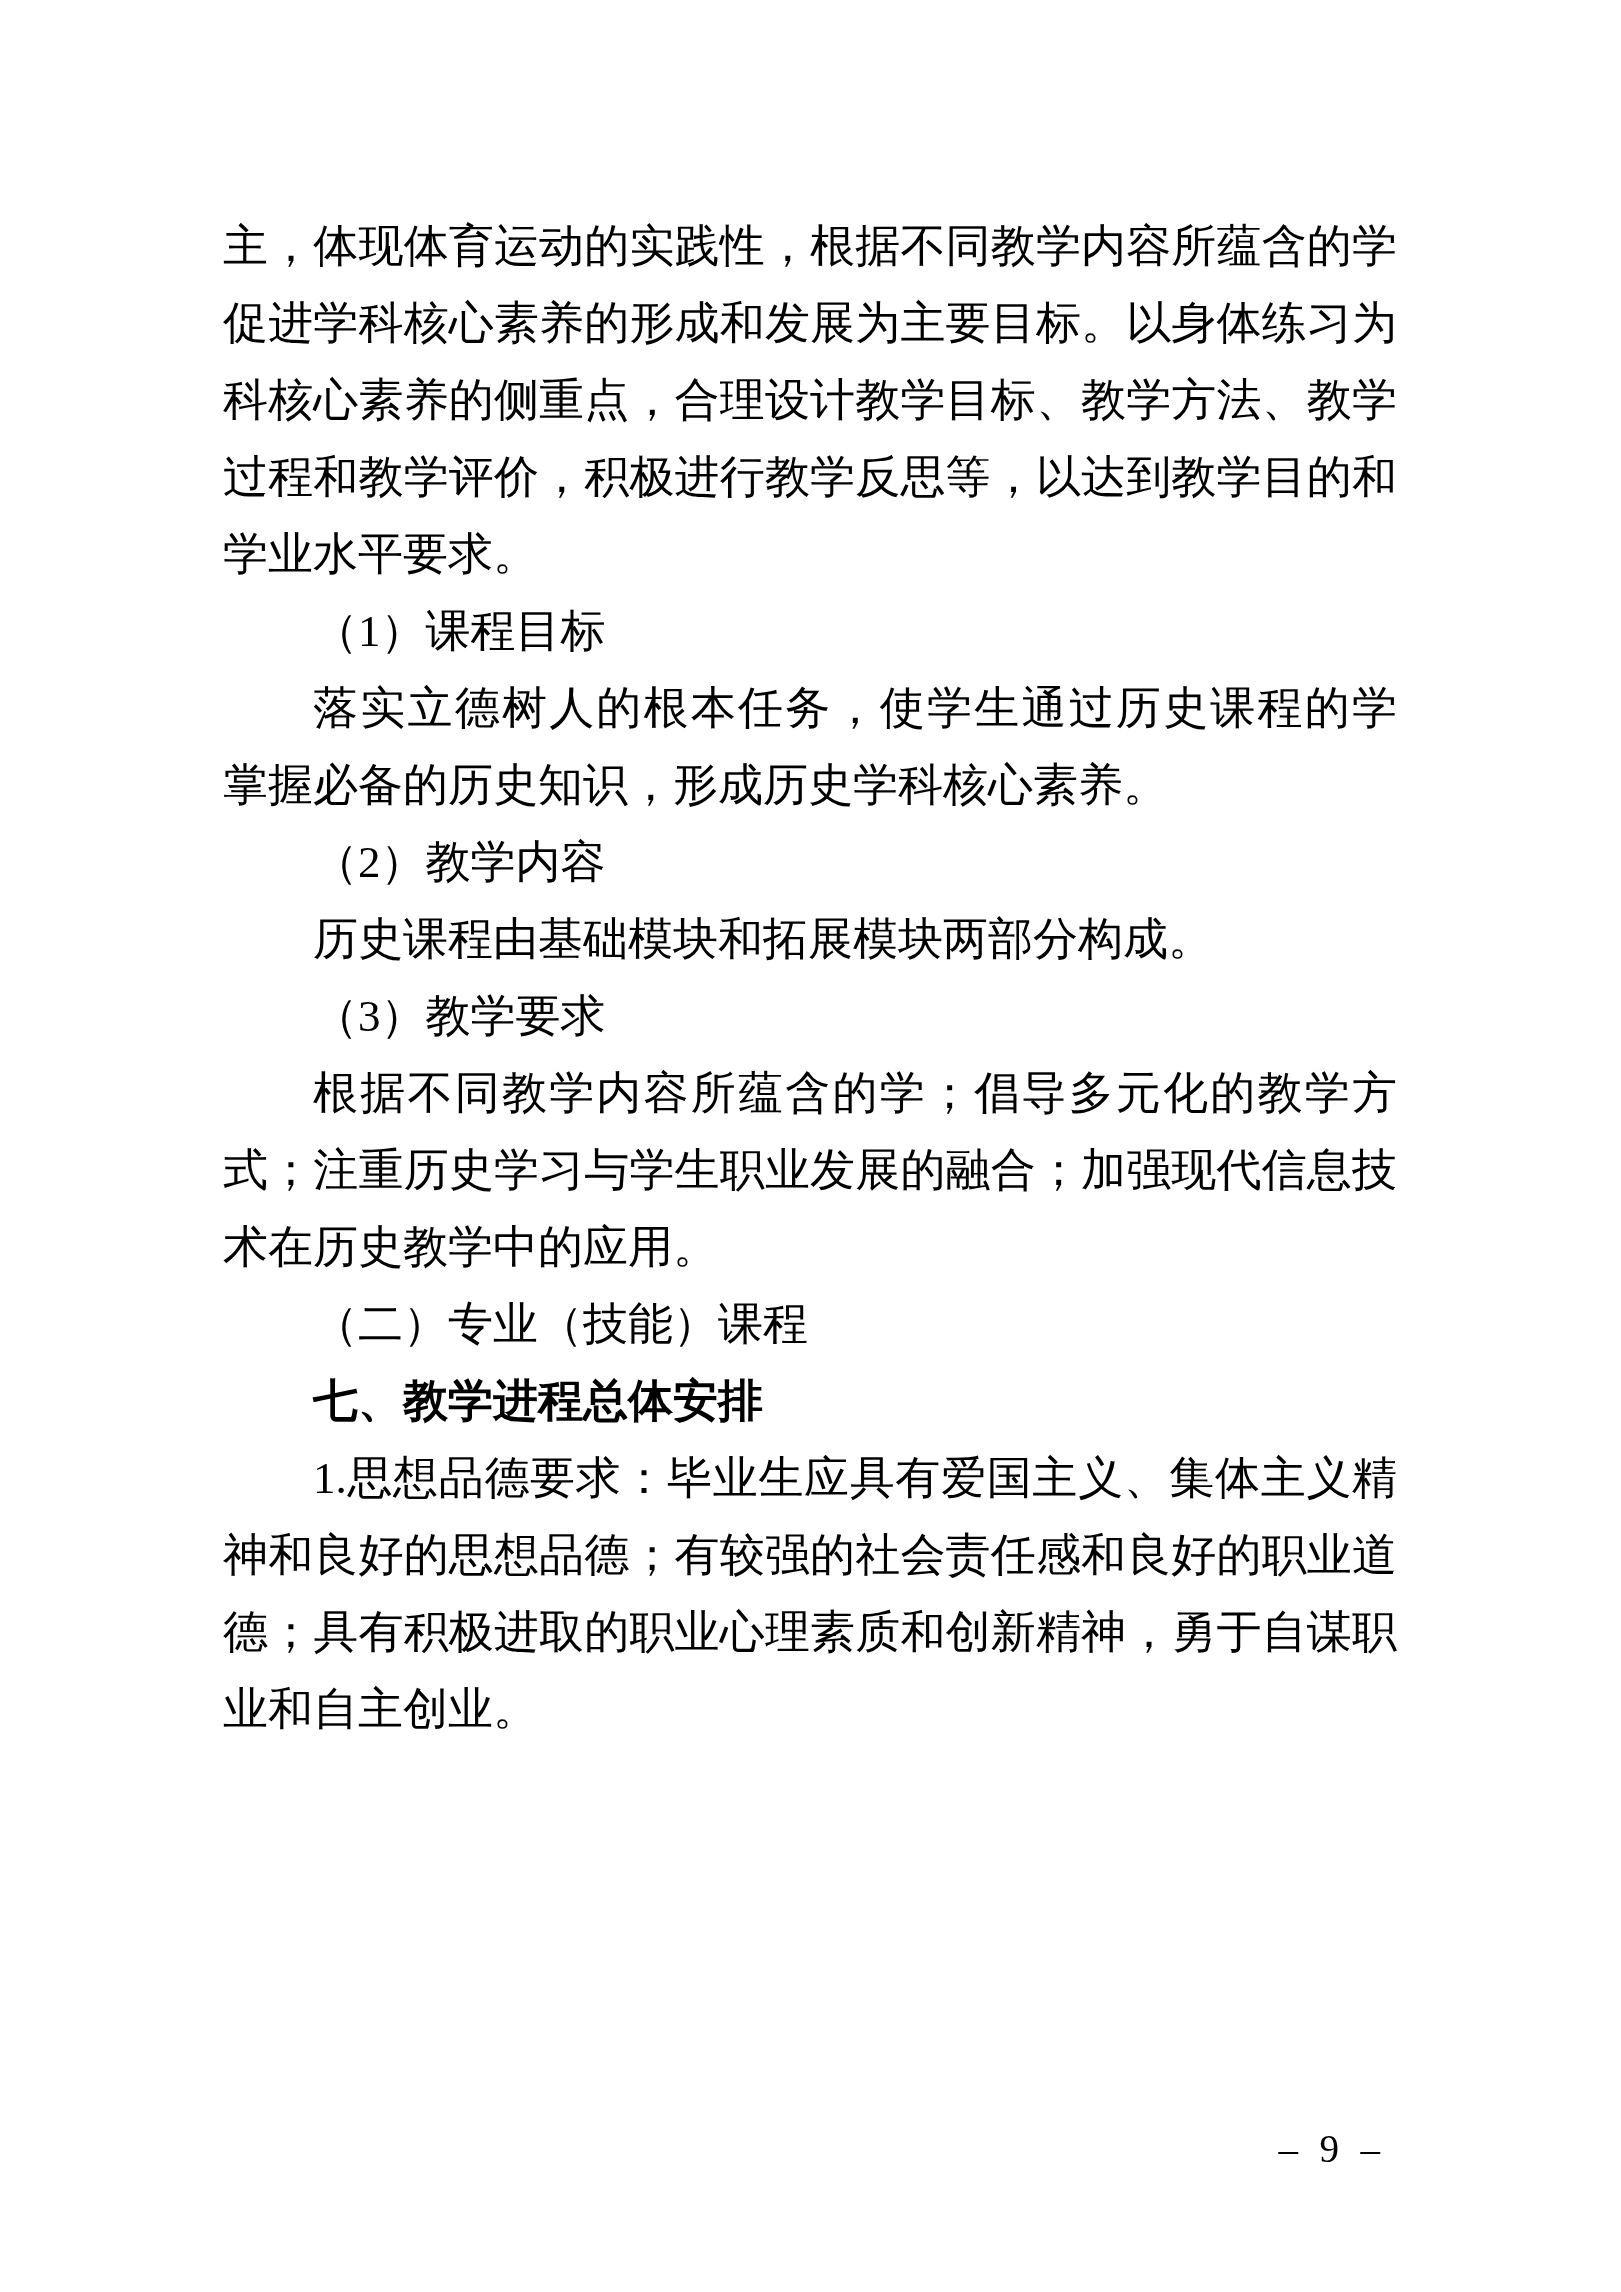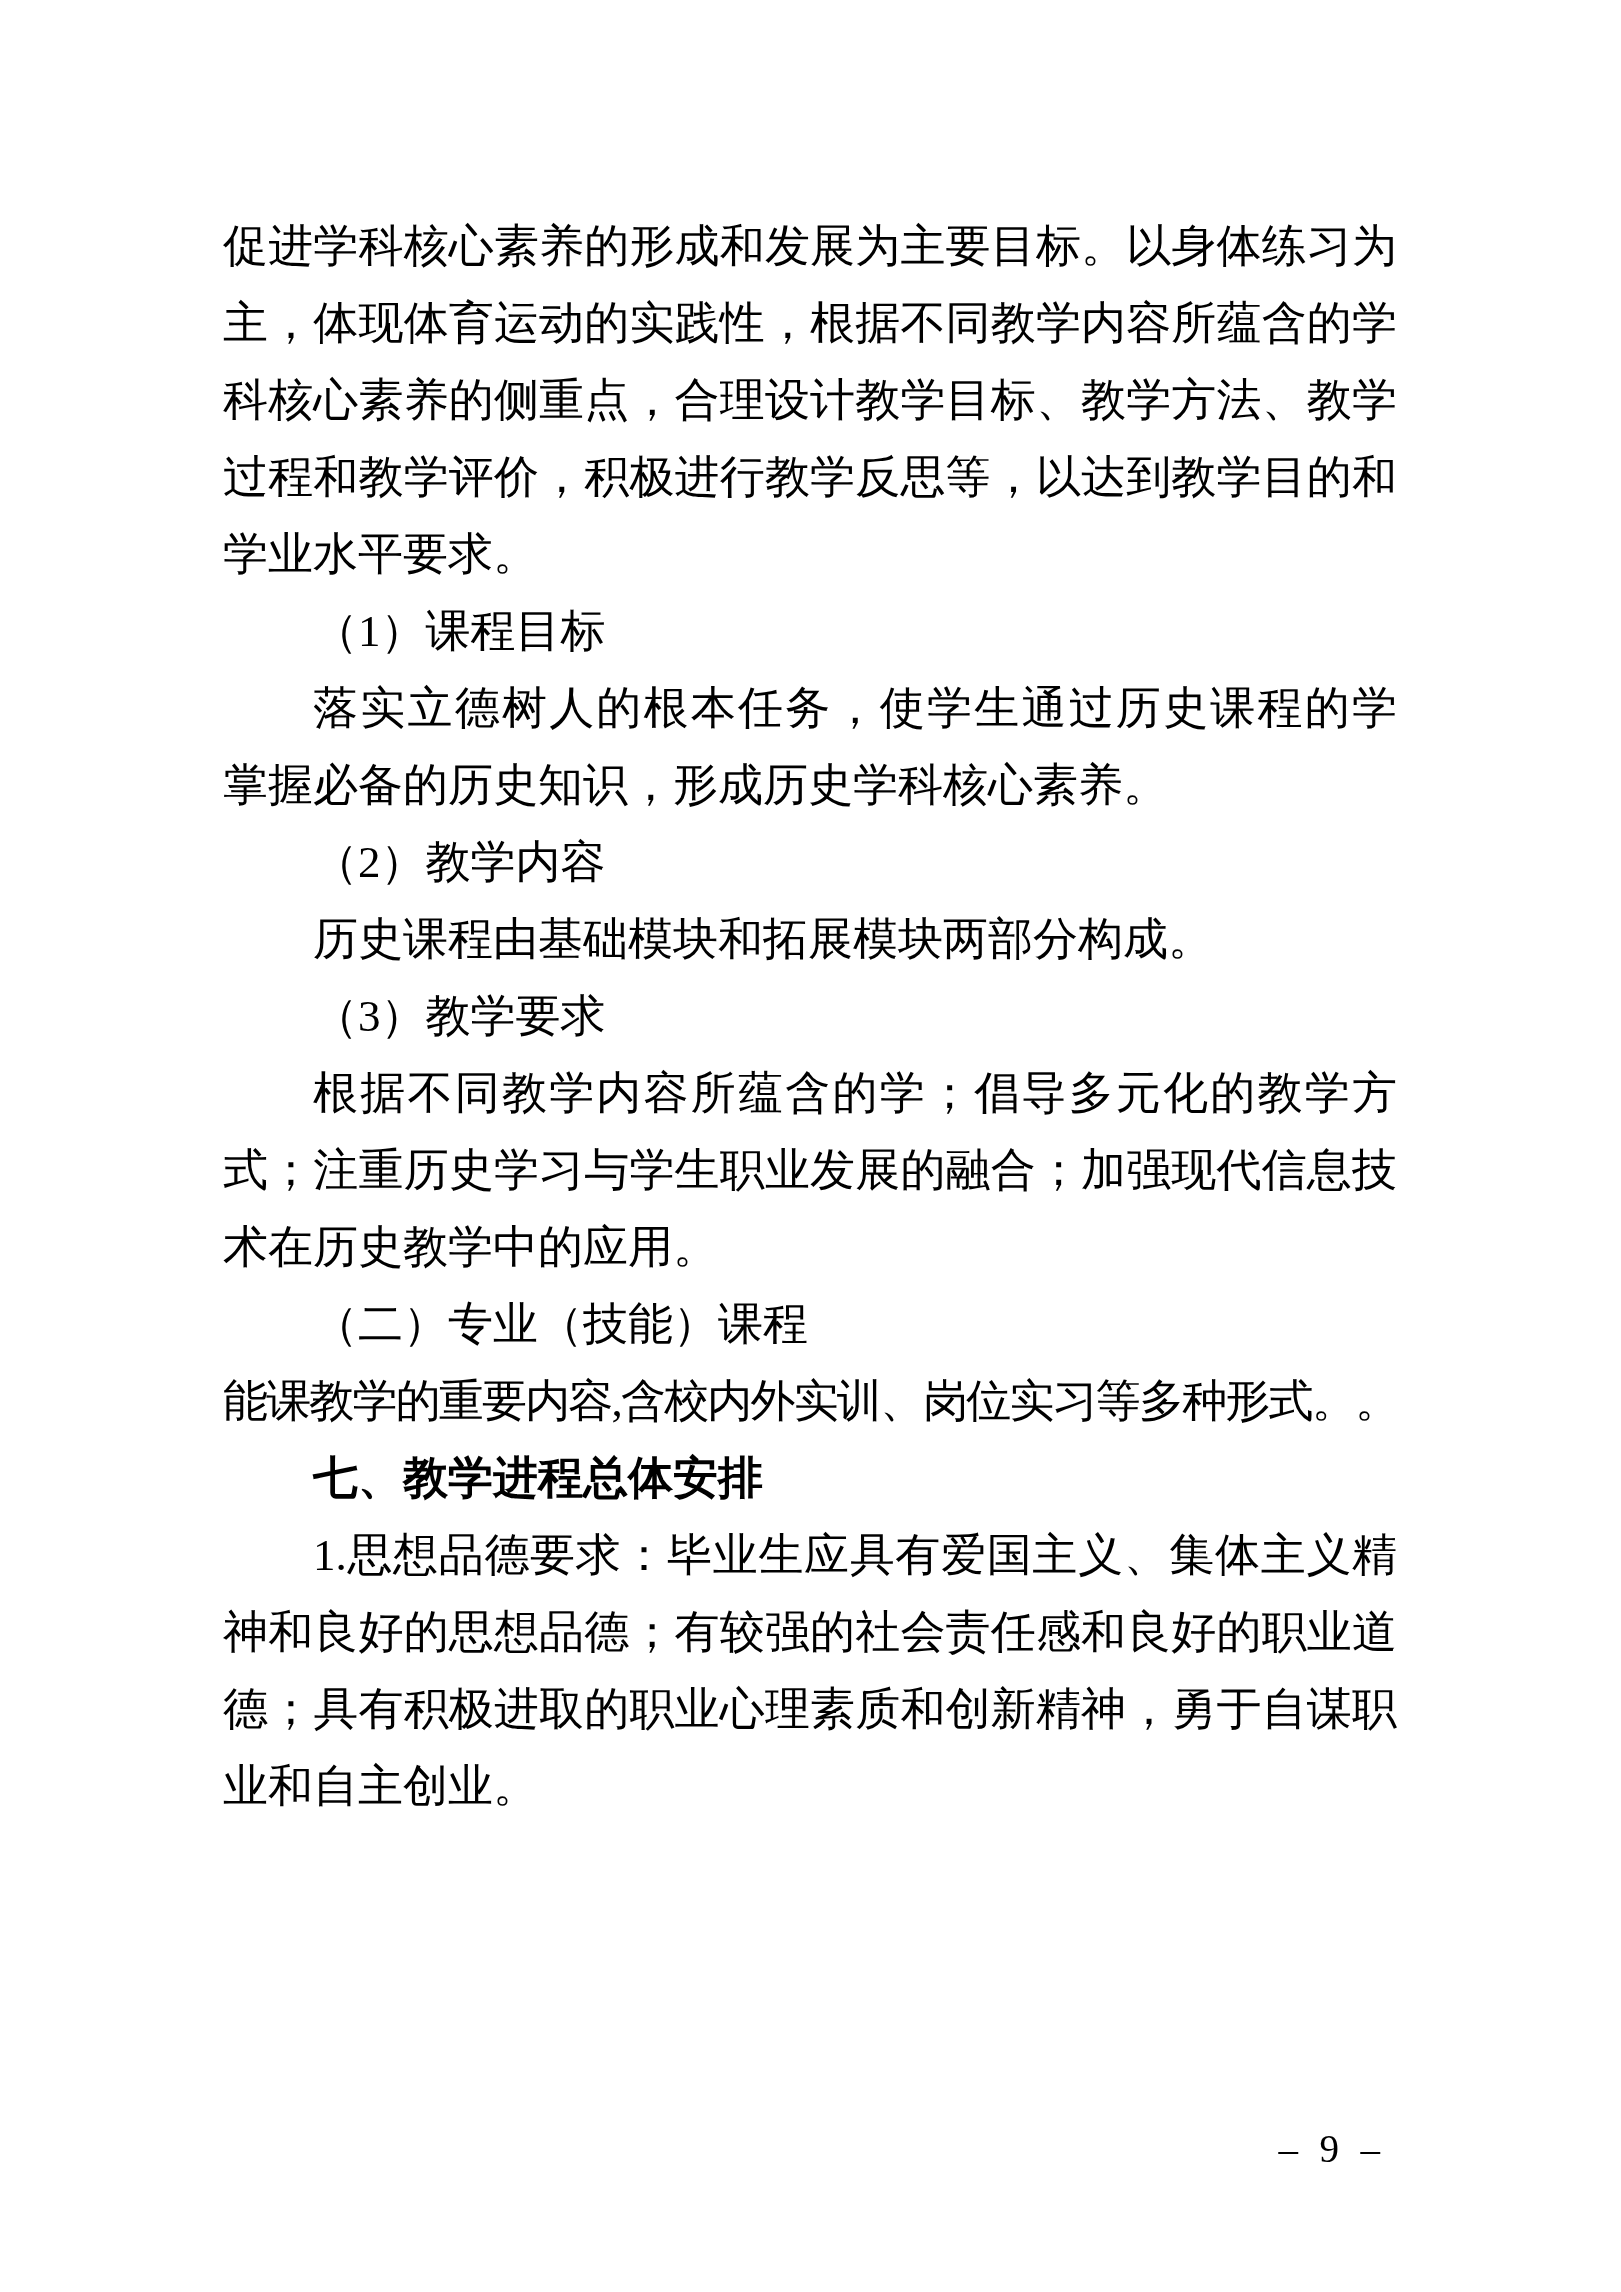--- a/index.html
+++ b/index.html
@@ -51,36 +51,35 @@
     line-height: 59px;
     font-size: 39px;
     letter-spacing: 5.9px;
   }
 </style>
 </head>
 <body>
 
 <div class="page">
   <div class="text-block">
+    <div class="line justify">主，体现体育运动的实践性，根据不同教学内容所蕴含的学</div>
     <div class="line justify">促进学科核心素养的形成和发展为主要目标。以身体练习为</div>
-    <div class="line justify">主，体现体育运动的实践性，根据不同教学内容所蕴含的学</div>
     <div class="line justify">科核心素养的侧重点，合理设计教学目标、教学方法、教学</div>
     <div class="line justify">过程和教学评价，积极进行教学反思等，以达到教学目的和</div>
     <div class="line">学业水平要求。</div>
     <div class="line indent">（1）课程目标</div>
     <div class="line indent justify">落实立德树人的根本任务，使学生通过历史课程的学习，</div>
     <div class="line">掌握必备的历史知识，形成历史学科核心素养。</div>
     <div class="line indent">（2）教学内容</div>
     <div class="line indent">历史课程由基础模块和拓展模块两部分构成。</div>
     <div class="line indent">（3）教学要求</div>
     <div class="line indent justify">根据不同教学内容所蕴含的学；倡导多元化的教学方</div>
     <div class="line justify">式；注重历史学习与学生职业发展的融合；加强现代信息技</div>
     <div class="line">术在历史教学中的应用。</div>
     <div class="line indent">（二）专业（技能）课程</div>
-    <div class="line justify squeeze">能课教学的重要内容,含校内外实训、岗位实习等多种形式。。</div>
     <div class="line indent bold">七、教学进程总体安排</div>
     <div class="line indent justify">1.思想品德要求：毕业生应具有爱国主义、集体主义精</div>
     <div class="line justify">神和良好的思想品德；有较强的社会责任感和良好的职业道</div>
     <div class="line justify">德；具有积极进取的职业心理素质和创新精神，勇于自谋职</div>
     <div class="line">业和自主创业。</div>
   </div>
 
   <div class="page-number">– 9 –</div>
 </div>
 

